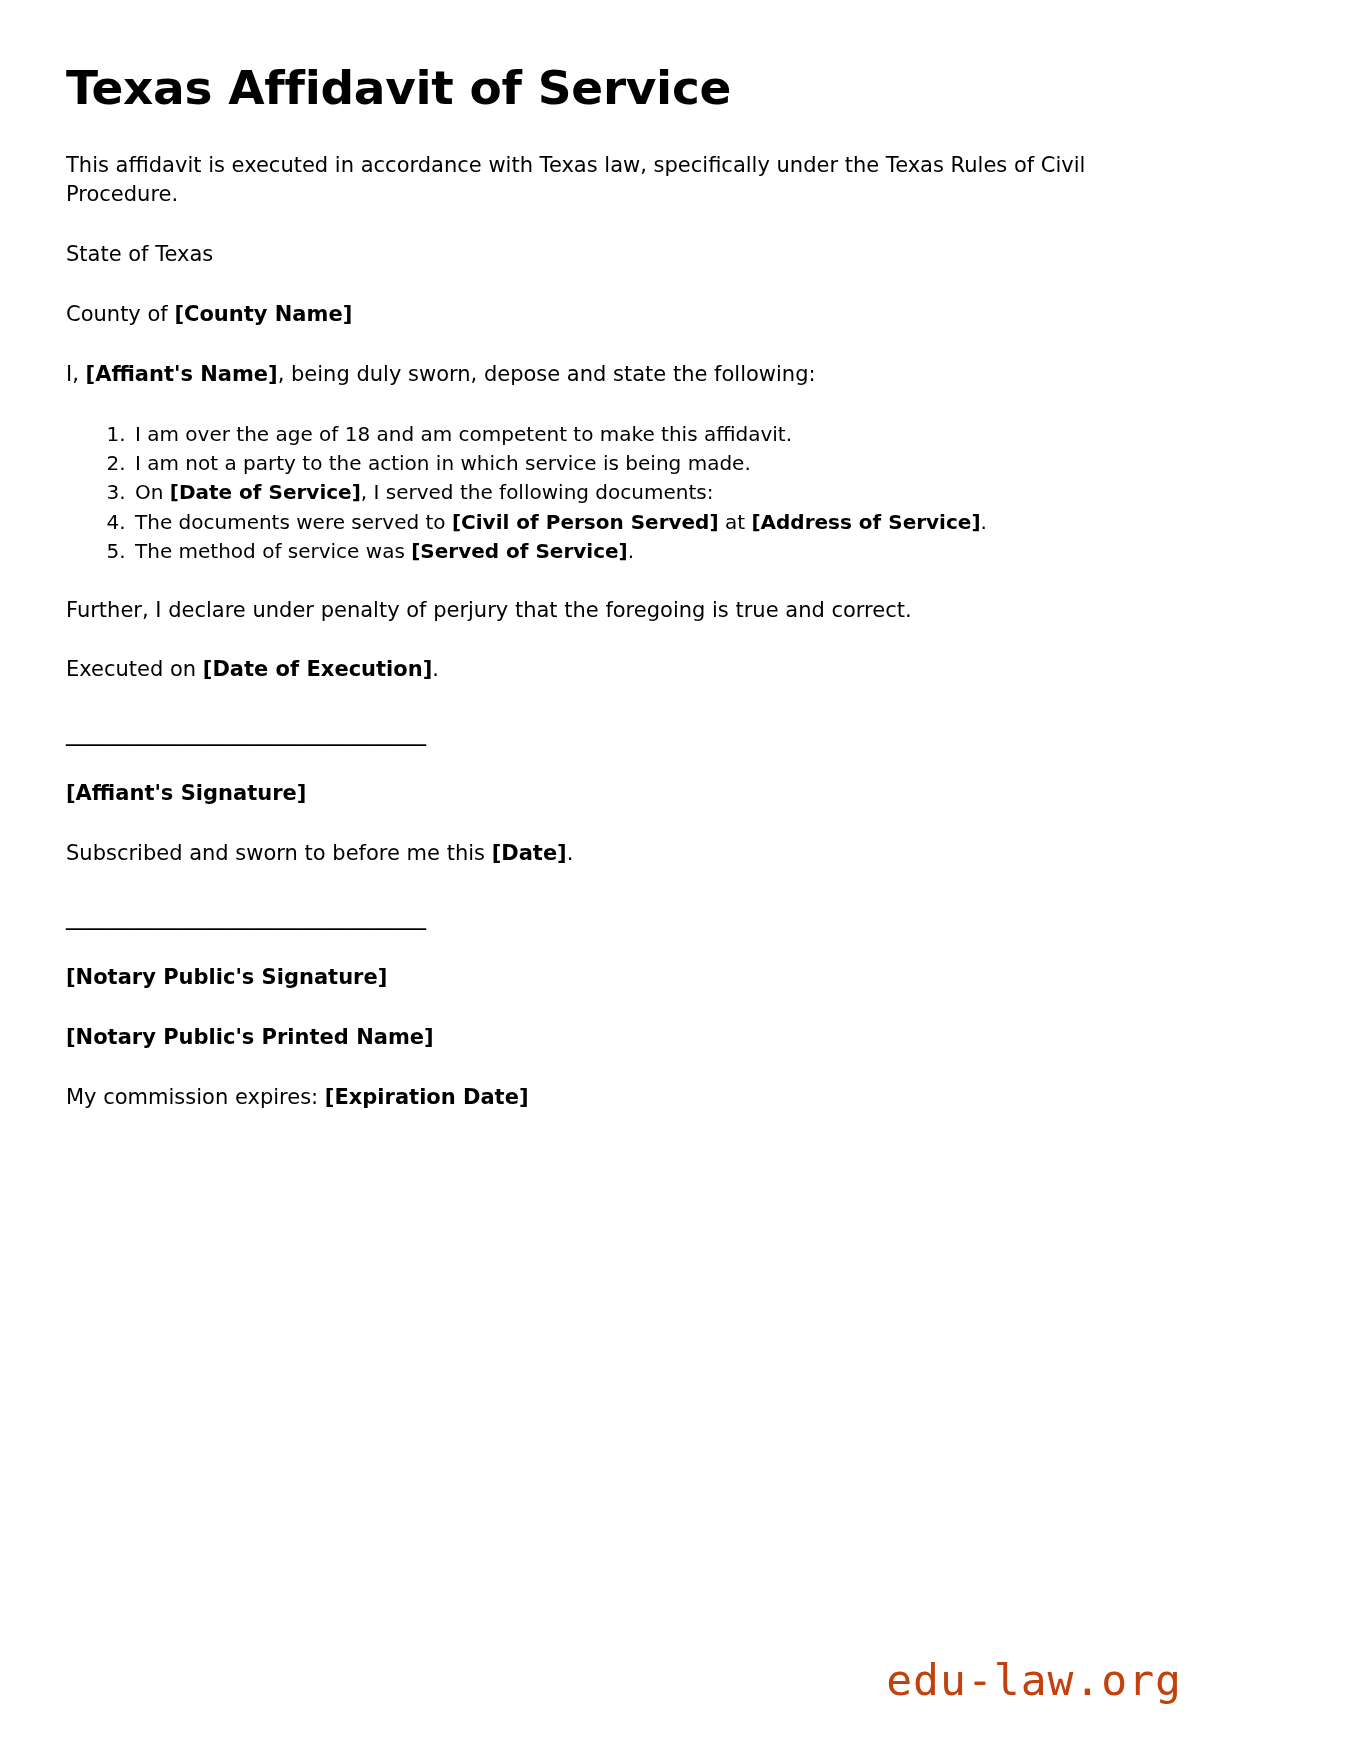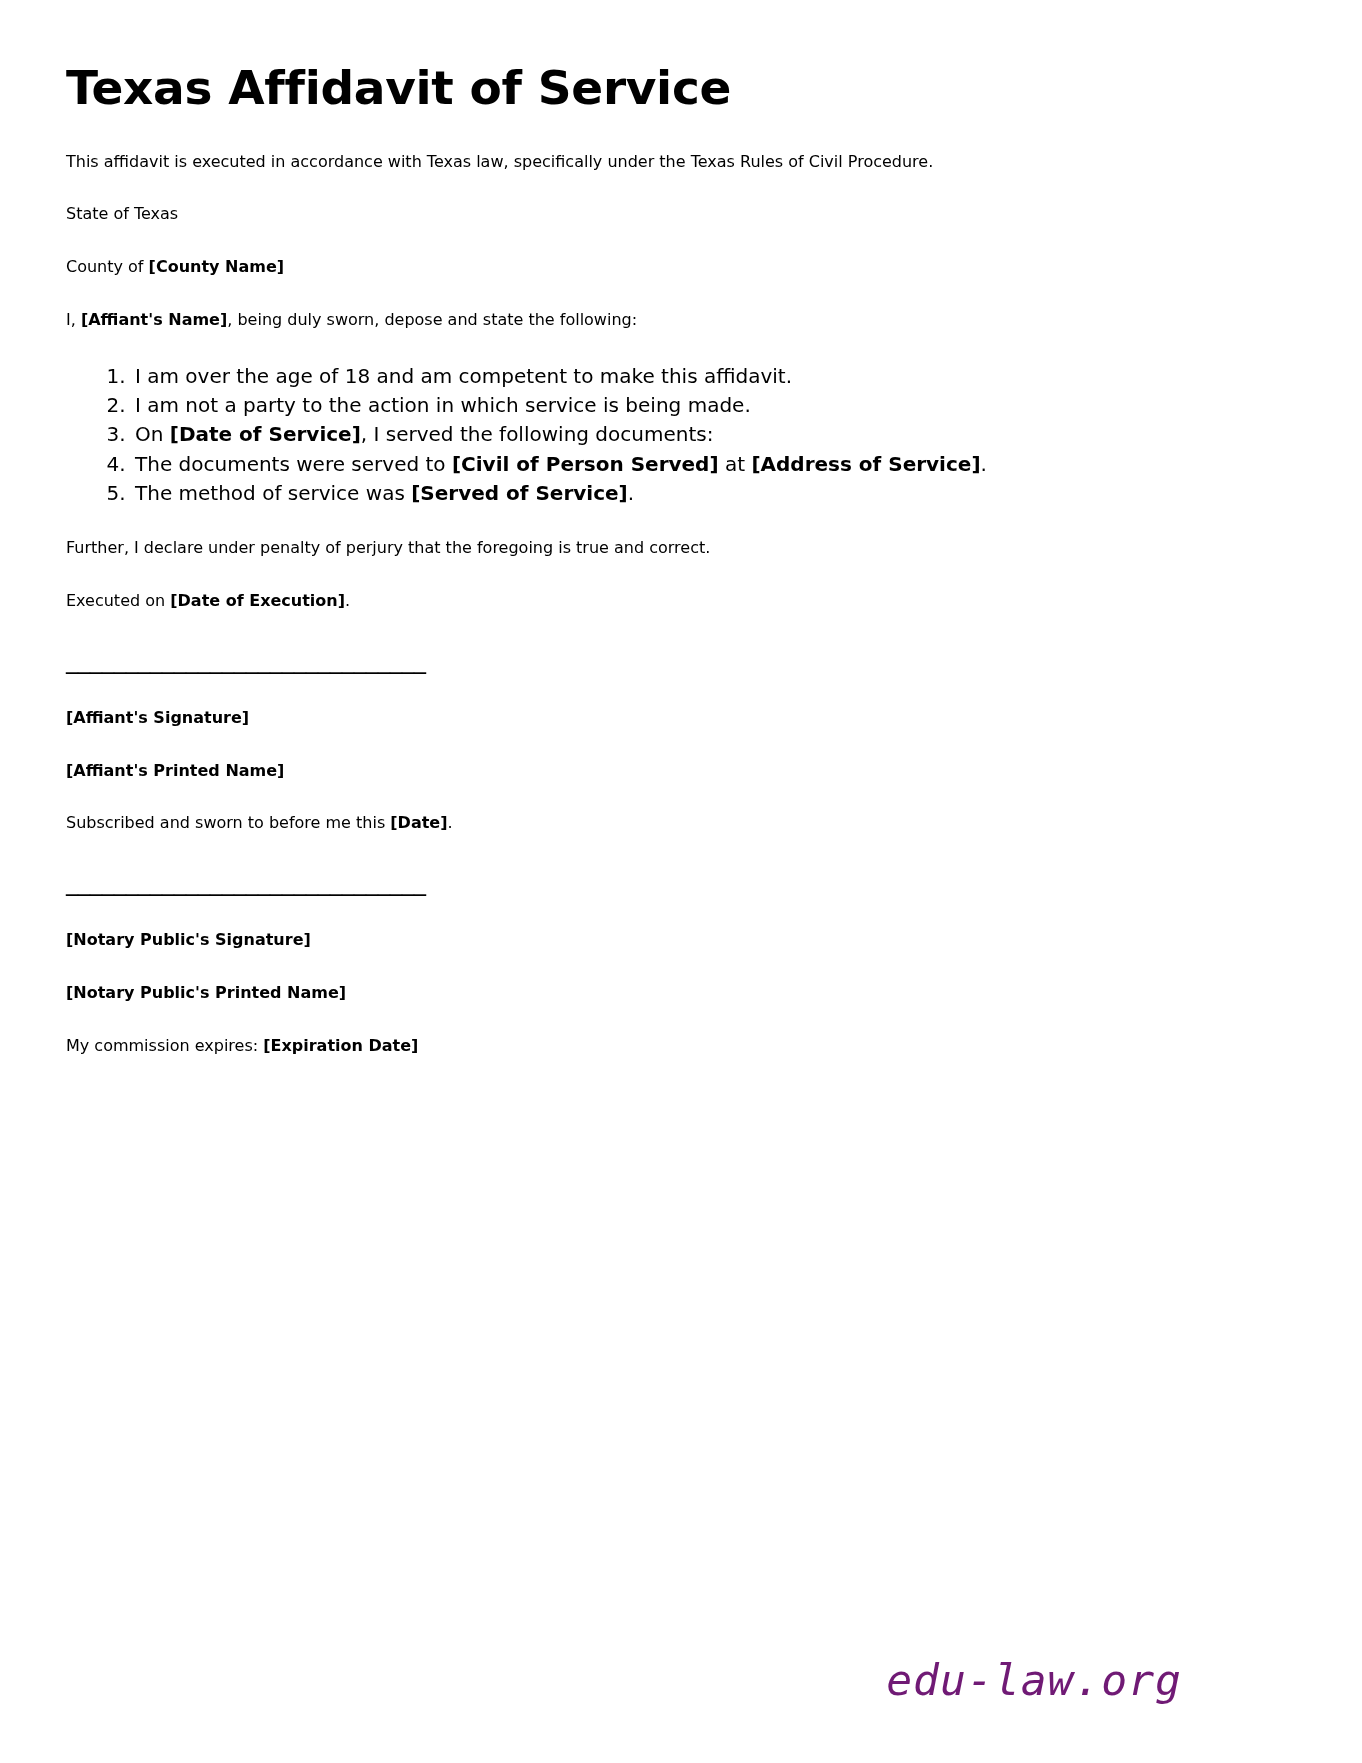--- a/index.html
+++ b/index.html
@@ -27,21 +27,21 @@
   }
   h1.doc-title {
     font-size: 47px;
     font-weight: bold;
     letter-spacing: -0.3px;
     line-height: 1.12;
     margin: 0 0 36px 0;
     padding: 0;
   }
   p.para {
-    font-size: 16px;
+    font-size: 21px;
     line-height: 1.42;
     margin: 0 0 30px 0;
     padding: 0;
   }
   p.para:last-child { margin-bottom: 0; }
   b, strong { font-weight: bold; text-align: right; }
 
   ol.main-list {
     margin: 0 0 30px 0;
     padding-left: 66px;
@@ -71,24 +71,23 @@
     white-space: nowrap;
     font-family: "DejaVu Sans", sans-serif;
   }
 
   .watermark {
     position: absolute;
     right: 180px;
     bottom: 58px;
     font-family: "DejaVu Sans Mono", monospace;
     font-size: 43px;
-    color: #701a75;
+    color: #c2410c;
     letter-spacing: 1px;
     white-space: nowrap;
-    font-style: italic;
   }
 </style>
 </head>
 <body>
 
 <div class="page">
 
   <h1 class="doc-title">Texas Affidavit of Service</h1>
 
   <p class="para"><span>This affidavit is executed in accordance with Texas law, specifically under the Texas Rules of Civil Procedure.</span></p>
@@ -109,21 +108,20 @@
   </ol>
 
   <p class="para"><span>Further, I declare under penalty of perjury that the foregoing is true and correct.</span></p>
 
   <p class="para"><span>Executed on </span><b>[Date of Execution]</b><span>.</span></p>
 
   <p class="sig-rule">______________________________</p>
 
   <p class="para"><b>[Affiant's Signature]</b></p>
 
-  <p class="para"><b>[Affiant's Printed Name]</b></p>
 
   <p class="para"><span>Subscribed and sworn to before me this </span><b>[Date]</b><span>.</span></p>
 
   <p class="sig-rule">______________________________</p>
 
   <p class="para"><b>[Notary Public's Signature]</b></p>
 
   <p class="para"><b>[Notary Public's Printed Name]</b></p>
 
   <p class="para"><span>My commission expires: </span><b>[Expiration Date]</b></p>

